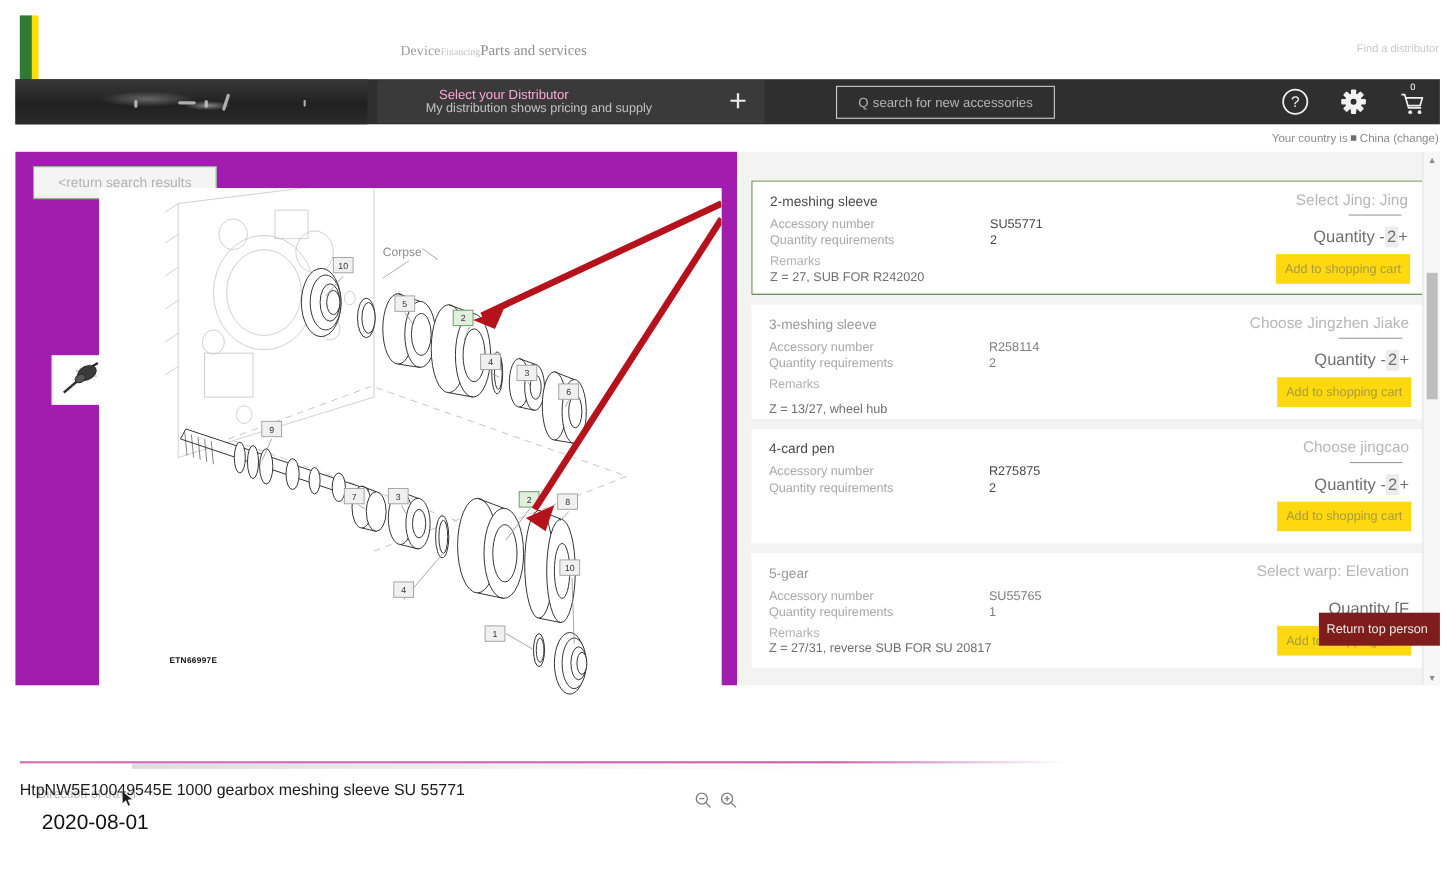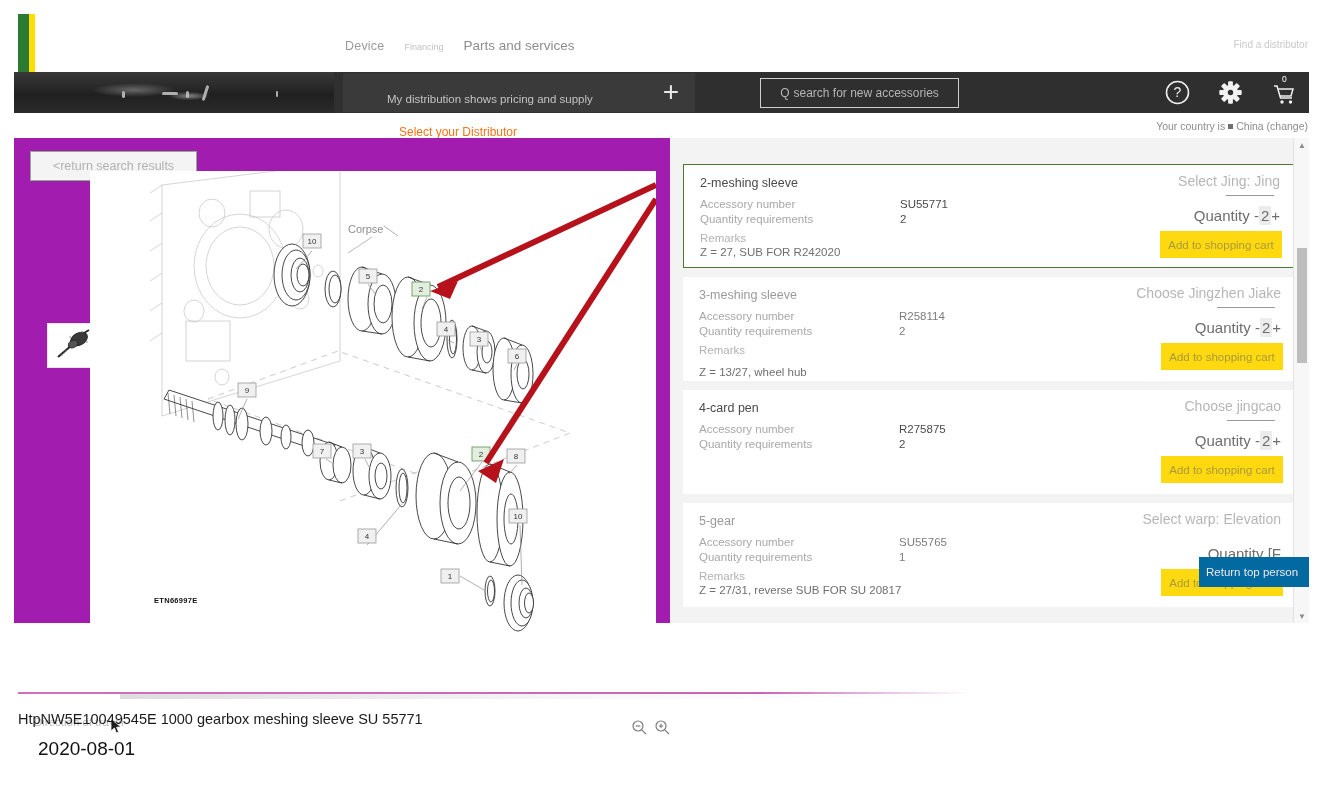--- a/index.html
+++ b/index.html
@@ -13,40 +13,40 @@
 
   #app { position: relative; width: 1324px; height: 800px; background:#fff; }
 
   
   .brand-bars { position:absolute; left:18px; top:14px; width:20px; height:60px; display:flex; }
   .brand-bars .green { width:11px; background:#2d7a33; }
   .brand-bars .yellow { width:6px; background:#ffde00; }
 
   
   .topnav { position:absolute; left:0; top:0; width:1324px; height:72px; background:#fff; }
-  .topnav-links { position:absolute; left:345px; top:38px; display:flex; align-items:baseline; gap:20px; }
+  .topnav-links { position:absolute; left:364px; top:38px; display:flex; align-items:baseline; gap:0;font-family:Liberation Serif, serif; }
   .topnav-links .nav-a { font-size:12.5px; color:#9b9b9b; letter-spacing:.2px; }
   .topnav-links .nav-b { font-size:9px; color:#c2c2c2; }
   .topnav-links .nav-c { font-size:13.5px; color:#8e8e8e; }
   .find-dist { position:absolute; right:16px; top:39px; font-size:10px; color:#c9c9c9; }
 
   
   .darkbar { position:absolute; left:14px; top:72px; width:1295px; height:41px;
              background:#2f2f2f; }
   .darkbar-photo { position:absolute; left:0; top:0; width:320px; height:41px;
      background:
        radial-gradient(ellipse 60px 10px at 120px 18px, #6a6a6a 0%, rgba(60,60,60,0) 70%),
        radial-gradient(ellipse 30px 6px at 175px 24px, #8a8a8a 0%, rgba(60,60,60,0) 70%),
        linear-gradient(180deg,#3a3a3a 0%, #202020 55%, #2b2b2b 100%);
      opacity:.95; }
   .darkbar-photo .sp { position:absolute; background:#cfcfcf; border-radius:2px; opacity:.85; }
 
   .dist-box { position:absolute; left:329px; top:1px; width:352px; height:39px;
               background:#3a3a3a; color:#cfcfcf; }
-  .dist-title { position:absolute; left:56px; top:6px; font-size:12px; color:#f97316;margin-top:46px; }
+  .dist-title { position:absolute; left:56px; top:6px; font-size:12px; color:#f9a8d4; }
   .dist-sub { position:absolute; left:0px; top:20px; font-size:11.5px; color:#c3c3c3; width:330px;padding-left:44px; }
   .dist-plus { position:absolute; right:16px; top:4px; font-size:28px; color:#e8e8e8; line-height:30px; font-weight:300; }
 
   .search-wrap { position:absolute; left:746px; top:6px; width:199px; height:30px;
                  border:1px solid #cfcfcf; background:transparent; }
   .search-inner { position:absolute; left:0; top:0; width:100%; height:100%;
                   display:flex; align-items:center; justify-content:center;
                   font-size:12px; color:#b5b5b5; white-space:nowrap; }
   .search-q { margin-right:4px; }
 
@@ -97,21 +97,21 @@
   .rem-val { position:absolute; left:16px; font-size:11.5px; color:#6f6f6f; }
 
   .choose { position:absolute; right:16px; font-size:14px; color:#b6b6b6; white-space:nowrap; }
   .choose-underline { position:absolute; right:22px; height:1px; background:#9a9a9a; }
   .qty { position:absolute; right:16px; font-size:15px; color:#6e6e6e; white-space:nowrap; }
   .qty .stepbox { background:#ececec; padding:1px 2px; }
   .addcart { position:absolute; right:14px; width:122px; height:27px; background:#ffd90f;
              color:#a89a3f; font-size:11.5px; display:flex; align-items:center; justify-content:center;
              white-space:nowrap; }
 
-  .tooltip { position:absolute; left:1199px; top:557px; width:110px; height:30px; background:#0369a1;
+  .tooltip { position:absolute; left:1199px; top:557px; width:110px; height:30px; background:#7f1d1d;
              color:#eaeaea; font-size:11.5px; display:flex; align-items:center; padding-left:7px; z-index:40; }
 
   
   .sbar { position:absolute; right:0px; top:0px; width:16px; height:485px; background:#f7f7f7; border-left:1px solid #e3e3e3; }
   .sbar .arr { position:absolute; left:0; width:16px; height:14px; display:flex; align-items:center; justify-content:center; font-size:8px; color:#8a8a8a; }
   .sbar .arr.up { top:0; }
   .sbar .arr.dn { bottom:0; }
   .sbar .thumbbar { position:absolute; left:3px; top:110px; width:10px; height:115px; background:#bdbdbd; }
 
   

